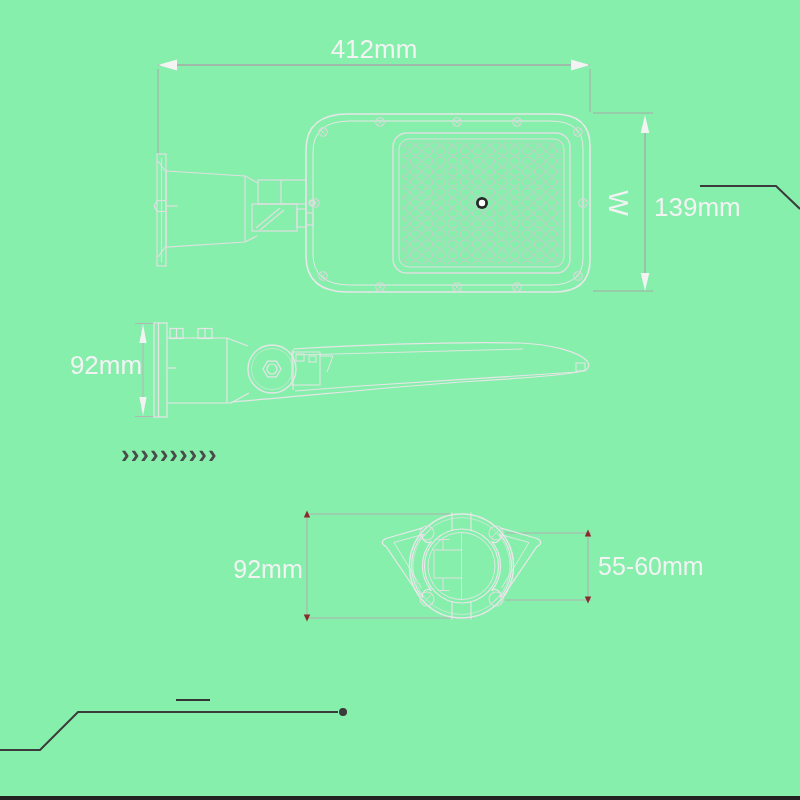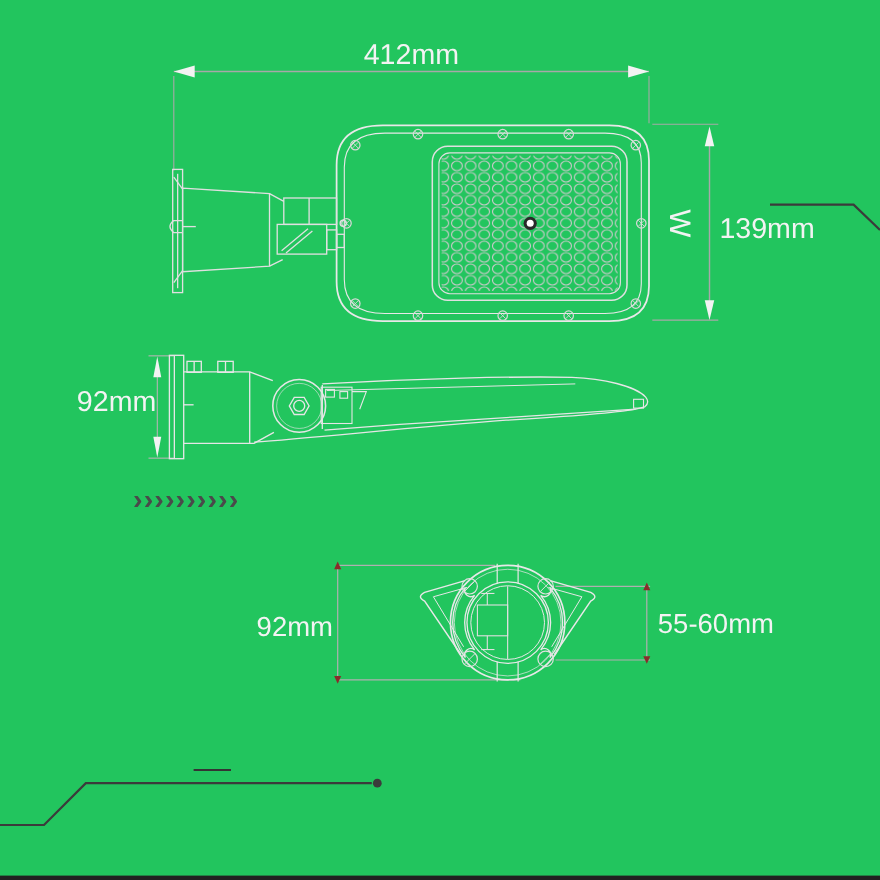--- a/index.html
+++ b/index.html
@@ -1,16 +1,16 @@
 <!DOCTYPE html>
 <html><head>
 <meta charset="utf-8">
 <style>
   html,body{margin:0;padding:0;background:#292929;}
-  .stage{position:relative;width:800px;height:800px;background:#22c55e;overflow:hidden;
+  .stage{position:relative;width:800px;height:800px;background:#86efac;overflow:hidden;
          font-family:"Liberation Sans",sans-serif;}
   .stage svg{position:absolute;overflow:visible;}
   svg text{font-family:"Liberation Sans",sans-serif;fill:#f3f3f3;}
   #decor-layer{left:0;top:0;}
   #top-view{left:140px;top:28px;}
   #side-view{left:60px;top:315px;}
   #bottom-view{left:235px;top:500px;}
   .chevrons{position:absolute;left:121px;top:441px;color:#4a4a4a;font-size:26px;
             font-weight:bold;letter-spacing:1px;line-height:26px;user-select:none;}
 </style>

